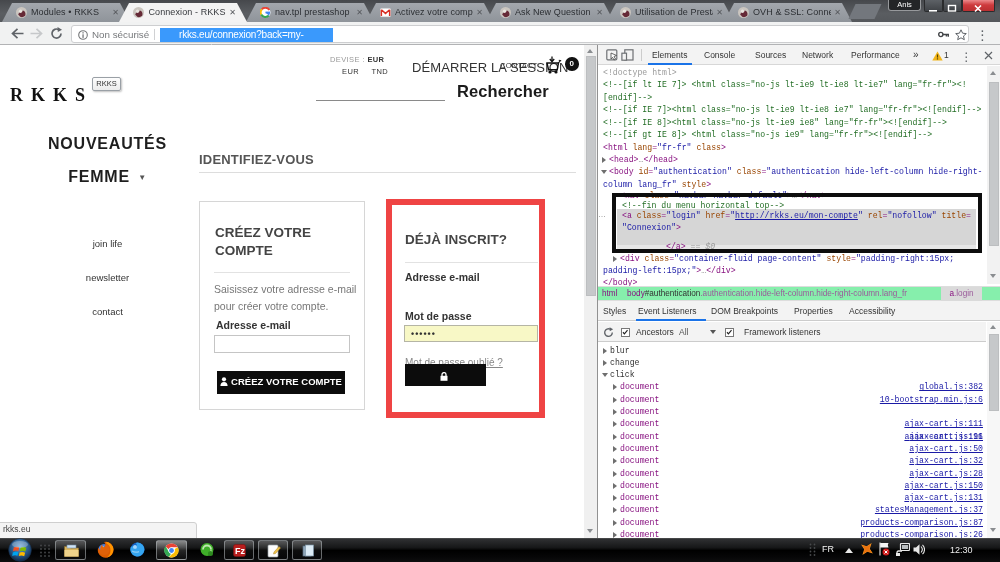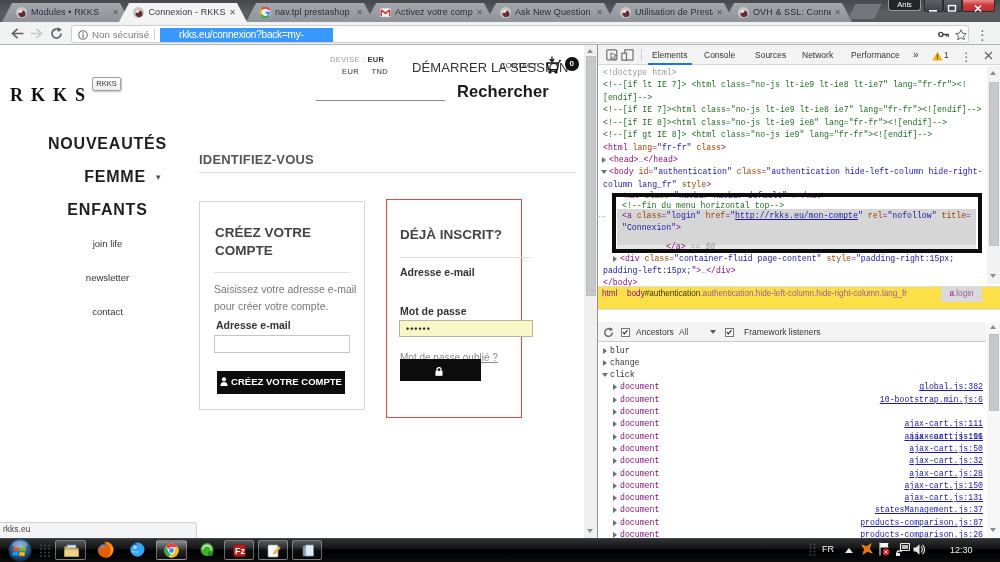--- a/index.html
+++ b/index.html
@@ -193,42 +193,41 @@
     </svg>
   <div class="abs" style="left:565px;top:12px;width:13.5px;height:13.5px;border-radius:50%;background:#111;color:#fff;font-size:8px;font-weight:bold;text-align:center;line-height:13.5px;">0</div>
 
   <div class="abs" style="left:10px;top:40px;font-family:'Liberation Serif',serif;font-weight:bold;font-size:18px;letter-spacing:8px;color:#111;">RKKS</div>
   <div class="abs" style="left:92px;top:32px;width:29px;height:14px;background:linear-gradient(#fdfdfd,#ececec);border:1px solid #9aa0a6;border-radius:2px;box-shadow:1px 1px 2px rgba(0,0,0,0.25);font-size:7.5px;color:#333;text-align:center;line-height:12px;">RKKS</div>
 
   <div class="abs" style="left:316px;top:55px;width:129px;height:1px;background:#8a8a8a;"></div>
   <div class="abs" style="left:457px;top:37px;font-size:16.5px;font-weight:bold;color:#1b1b1b;letter-spacing:0.1px;">Rechercher</div>
 
   <div class="abs" style="left:0;top:90px;width:215px;text-align:center;font-weight:bold;font-size:16px;color:#1e1e1e;letter-spacing:0.8px;">NOUVEAUTÉS</div>
-  <div class="abs" style="left:16px;top:123px;width:215px;text-align:center;font-weight:bold;font-size:16px;color:#1e1e1e;letter-spacing:0.8px;">FEMME <span style="font-size:8px;color:#555;vertical-align:2px;margin-left:3px;">▼</span></div>
-  <div class="abs" style="left:0;top:156px;width:215px;text-align:center;font-weight:bold;font-size:16px;color:#1e1e1e;letter-spacing:0.8px;">ENFANTS</div>
+  <div class="abs" style="left:0;top:123px;width:215px;text-align:center;font-weight:bold;font-size:16px;color:#1e1e1e;letter-spacing:0.8px;">FEMME <span style="font-size:8px;color:#555;vertical-align:2px;margin-left:3px;">▼</span></div>
   <div class="abs" style="left:0;top:193px;width:215px;text-align:center;font-size:9.5px;color:#333;">join life</div>
   <div class="abs" style="left:0;top:227px;width:215px;text-align:center;font-size:9.5px;color:#333;">newsletter</div>
   <div class="abs" style="left:0;top:261px;width:215px;text-align:center;font-size:9.5px;color:#333;">contact</div>
 
   <div class="abs" style="left:199px;top:107px;font-size:13px;font-weight:bold;color:#555;letter-spacing:0.2px;">IDENTIFIEZ-VOUS</div>
   <div class="abs" style="left:199px;top:127px;width:377px;height:1px;background:#ddd;"></div>
 
   <div class="abs" style="left:199px;top:156px;width:166px;height:209px;border:1px solid #d6d6d6;">
     <div class="abs" style="left:15px;top:22px;font-size:13.5px;font-weight:bold;color:#444;line-height:17.5px;">CRÉEZ VOTRE<br>COMPTE</div>
     <div class="abs" style="left:14px;top:70px;width:136px;height:1px;background:#e2e2e2;"></div>
     <div class="abs" style="left:14px;top:79px;font-size:10.5px;color:#777;line-height:17px;">Saisissez votre adresse e-mail<br>pour créer votre compte.</div>
     <div class="abs" style="left:16px;top:117px;font-size:10.5px;font-weight:bold;color:#333;">Adresse e-mail</div>
     <div class="abs" style="left:14px;top:133px;width:136px;height:18px;background:#fff;border:1px solid #c5c5c5;"></div>
     <div class="abs" style="left:17px;top:169px;width:128px;height:22.5px;background:#0c0c0c;color:#fff;font-size:9.5px;font-weight:bold;text-align:center;line-height:22.5px;"><svg width="8" height="9" viewBox="0 0 8 9" style="vertical-align:-1px;margin-right:3px;">
           <circle cx="4" cy="2.3" r="2.1" fill="#fff"></circle>
           <path d="M0.4 9 Q0.6 5 4 5 Q7.4 5 7.6 9 Z" fill="#fff"></path>
         </svg>CRÉEZ VOTRE COMPTE</div>
   </div>
 
-  <div class="abs" style="left:386px;top:154px;width:136px;height:219px;border:1px solid #ef4444;">
+  <div class="abs" style="left:386px;top:154px;width:159px;height:219px;border:6px solid #ef4444;">
     <div class="abs" style="left:13px;top:27px;font-size:13.5px;font-weight:bold;color:#444;">DÉJÀ INSCRIT?</div>
     <div class="abs" style="left:13px;top:57px;width:133px;height:1px;background:#e2e2e2;"></div>
     <div class="abs" style="left:13px;top:66px;font-size:10.5px;font-weight:bold;color:#333;">Adresse e-mail</div>
     <div class="abs" style="left:13px;top:105px;font-size:10.5px;font-weight:bold;color:#333;">Mot de passe</div>
     <div class="abs" style="left:12px;top:120px;width:134px;height:17px;background:#f8f8c6;border:1px solid #b5b5a5;font-size:9px;letter-spacing:1px;font-weight:bold;color:#333;line-height:17px;padding-left:6px;">••••••</div>
     <div class="abs" style="left:13px;top:152px;font-size:10px;color:#888;text-decoration:underline;">Mot de passe oublié ?</div>
     <div class="abs" style="left:13px;top:159px;width:81px;height:21.5px;background:#0c0c0c;color:#fff;font-size:15px;font-weight:bold;text-align:center;line-height:21.5px;"><svg width="8" height="9" viewBox="0 0 8 9" style="vertical-align:-1px;margin-right:3px;">
           <rect x="0.5" y="3.8" width="7" height="5" fill="#fff"></rect>
           <path d="M2 4 V2.6 A2 2 0 0 1 6 2.6 V4" stroke="#fff" stroke-width="1.3" fill="none"></path>
         </svg>CONNEXION</div>
@@ -299,26 +298,34 @@
     <div class="abs" style="left:0px;top:165px;color:#777;font-size:8px;letter-spacing:0.5px;">…</div>
     <div class="abs" style="left:14px;top:148px;width:370px;height:60px;border:4px solid #0d0d0d;"></div>
   </div>
 
   <div class="sbtrack" style="left:389px;top:21px;width:13px;height:218px;">
     <div class="sbthumb" style="left:1.5px;top:16px;width:10px;height:164px;"></div>
     <div class="sbarr" style="left:3px;top:5px;border-left:3.5px solid transparent;border-right:3.5px solid transparent;border-bottom:4px solid #8a8d90;"></div>
     <div class="sbarr" style="left:3px;top:208px;border-left:3.5px solid transparent;border-right:3.5px solid transparent;border-top:4px solid #8a8d90;"></div>
   </div>
 
-  <div class="abs" style="left:0;top:241px;width:403px;height:24px;background:#fde047;border-top:1px solid #ddd;border-bottom:1px solid #ddd;">
+  <div class="abs" style="left:0;top:241px;width:403px;height:15px;background:#86efac;border-top:1px solid #ddd;border-bottom:1px solid #ddd;">
     <div class="abs" style="left:4px;top:0;height:15px;line-height:14px;font-size:8.2px;color:#881280;">html</div>
     <div class="abs" style="left:29px;top:0;height:15px;line-height:14px;font-size:8.2px;"><span style="color:#881280;">body</span><span style="color:#333;">#authentication</span><span style="color:#9a5a9a;">.authentication.hide-left-column.hide-right-column.lang_fr</span></div>
     <div class="abs" style="left:343px;top:0;width:41px;height:15px;background:#dadada;line-height:14px;font-size:8.2px;text-align:center;"><span style="color:#881280;">a</span><span style="color:#9a5a9a;">.login</span></div>
   </div>
 
+  <div class="abs" style="left:0;top:256px;width:403px;height:20px;background:#f3f3f3;border-bottom:1px solid #ccc;">
+    <div class="dttab" style="left:5px;">Styles</div>
+    <div class="dttab" style="left:40px;">Event Listeners</div>
+    <div class="abs" style="left:38px;top:18px;width:70px;height:2px;background:#1a73e8;"></div>
+    <div class="dttab" style="left:113px;">DOM Breakpoints</div>
+    <div class="dttab" style="left:196px;">Properties</div>
+    <div class="dttab" style="left:251px;">Accessibility</div>
+  </div>
 
   <div class="abs" style="left:0;top:277px;width:388px;height:20px;background:#f3f3f3;border-bottom:1px solid #ccc;">
     <svg class="abs" style="left:5px;top:5px" width="11" height="11" viewBox="0 0 13 13">
         <path d="M11 6.5 A4.5 4.5 0 1 1 8.5 2.5" stroke="#5f6368" stroke-width="1.6" fill="none"></path>
         <path d="M7.8 0.3 L12 2.7 L8 4.9 Z" fill="#5f6368"></path>
       </svg>
     <div class="abs" style="left:23px;top:6px;width:8.5px;height:8.5px;background:#fff;border:1px solid #777;">
         <svg style="display:block" width="6.5" height="6.5" viewBox="0 0 8 8">
           <path d="M1.2 4 L3 6 L6.8 1.5" stroke="#222" stroke-width="1.4" fill="none"></path>
         </svg>

